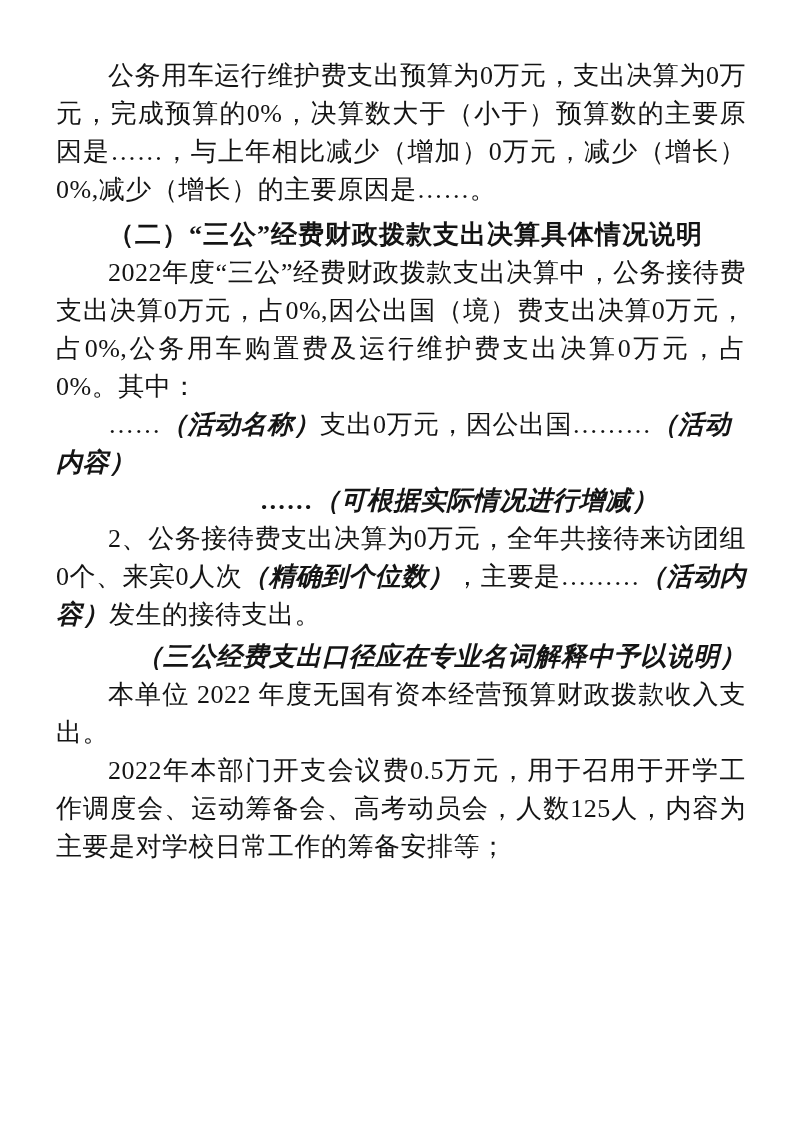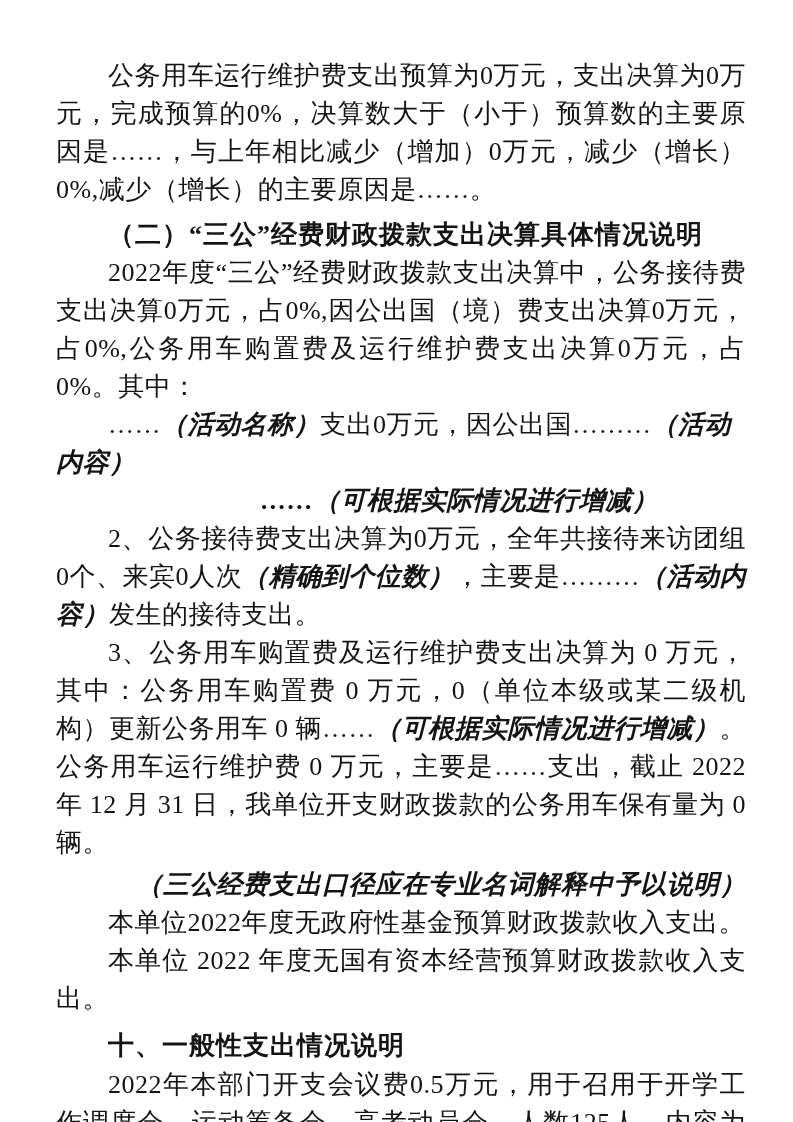--- a/index.html
+++ b/index.html
@@ -72,27 +72,24 @@
 
   <p class="para body"><span>2022年度“三公”经费财政拨款支出决算中，公务接待费支出决算0万元，占0%,因公出国（境）费支出决算0万元，占0%,公务用车购置费及运行维护费支出决算0万元，占0%。其中：</span></p>
 
 
   <p class="para act"><span>……</span><span class="bi">（活动名称）</span><span>支出0万元，因公出国………</span><span class="bi">（活动内容）</span></p>
 
   <p class="para note"><span class="bi">……（可根据实际情况进行增减）</span></p>
 
   <p class="para body"><span>2、公务接待费支出决算为0万元，全年共接待来访团组0个、来宾0人次</span><span class="bi">（精确到个位数）</span><span>，主要是………</span><span class="bi">（活动内容）</span><span>发生的接待支出。</span></p>
 
-  <p class="para body"><span>3、公务用车购置费及运行维护费支出决算为 0 万元，其中：公务用车购置费 0 万元，0（单位本级或某二级机构）更新公务用车 0 辆……</span><span class="bi">（可根据实际情况进行增减）</span><span>。公务用车运行维护费 0 万元，主要是……支出，截止 2022 年 12 月 31 日，我单位开支财政拨款的公务用车保有量为 0 辆。</span></p>
 
   <p class="para flush"><span class="bi">（三公经费支出口径应在专业名词解释中予以说明）</span></p>
 
 
-  <p class="para body"><span>本单位2022年度无政府性基金预算财政拨款收入支出。</span></p>
 
 
   <p class="para body"><span>本单位 2022 年度无国有资本经营预算财政拨款收入支出。</span></p>
 
-  <p class="para h-hei"><span>十、一般性支出情况说明</span></p>
 
   <p class="para body"><span>2022年本部门开支会议费0.5万元，用于召用于开学工作调度会、运动筹备会、高考动员会，人数125人，内容为主要是对学校日常工作的筹备安排等；</span></p>
 
 </div>
 
 </body></html>

